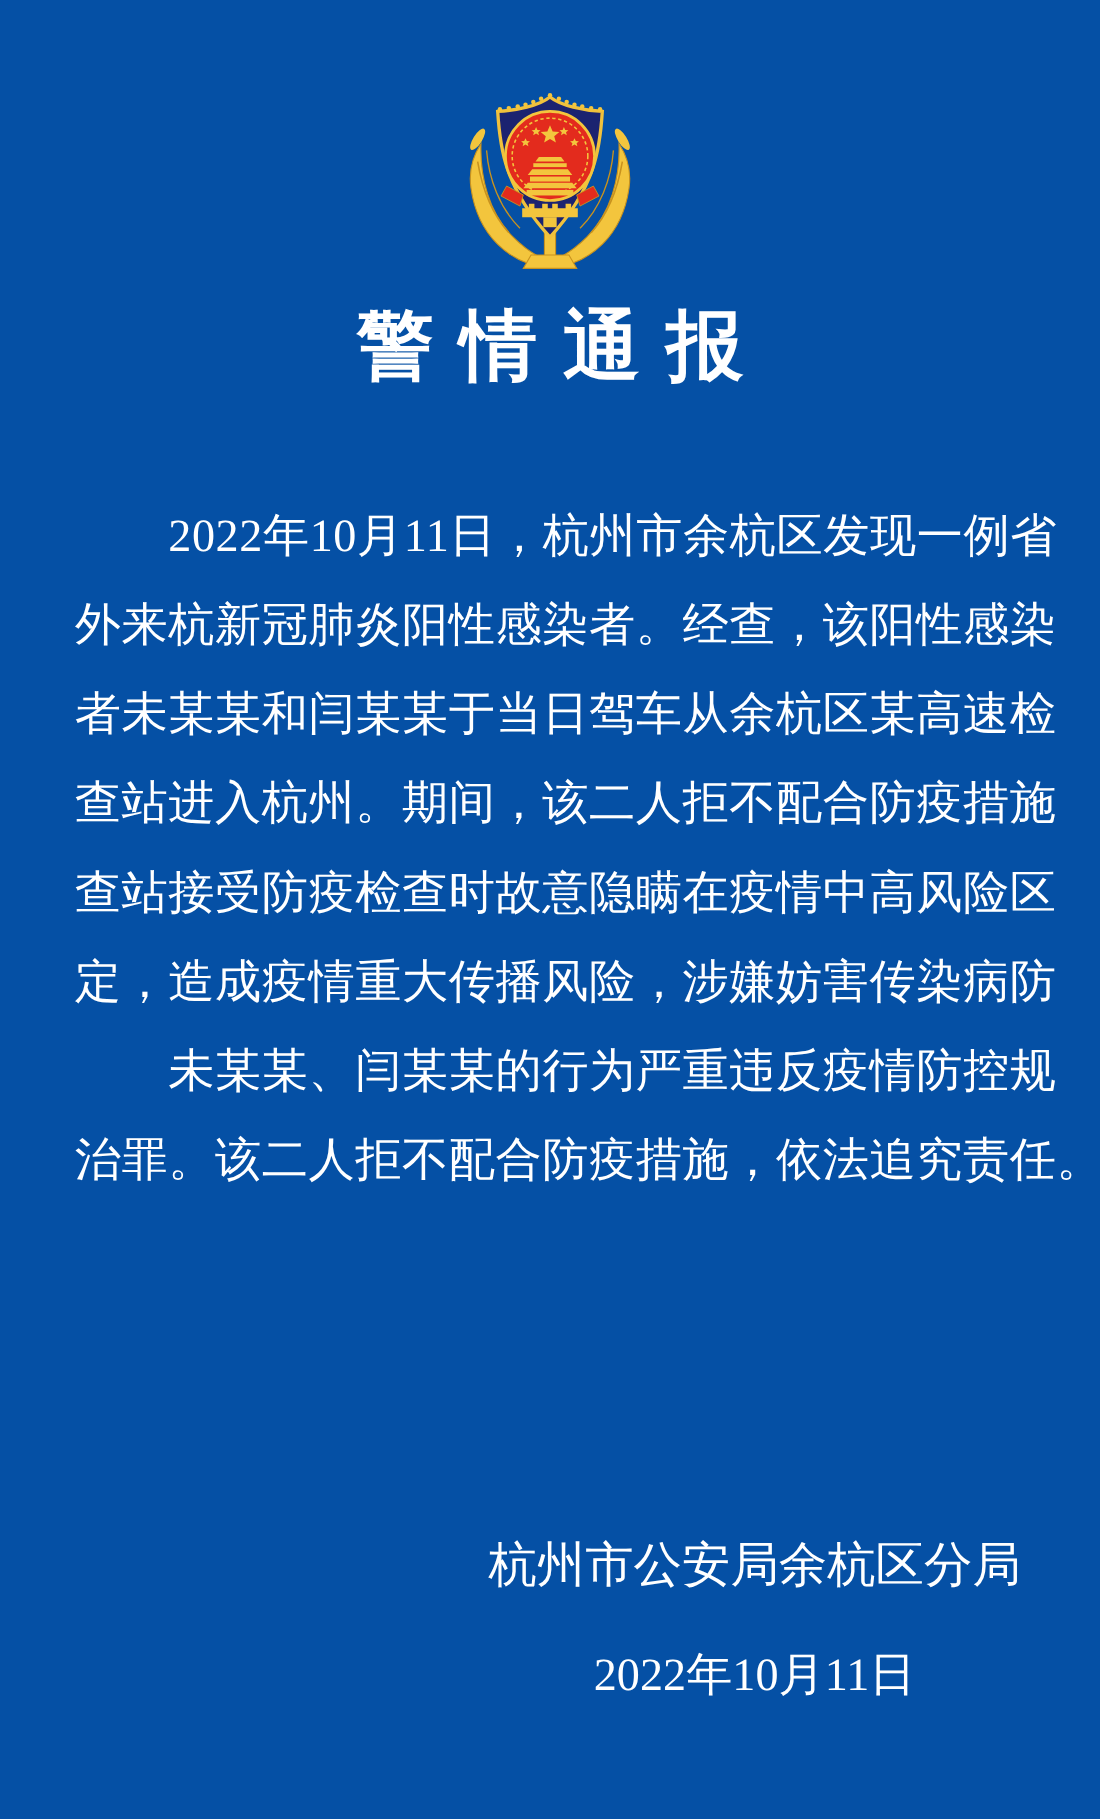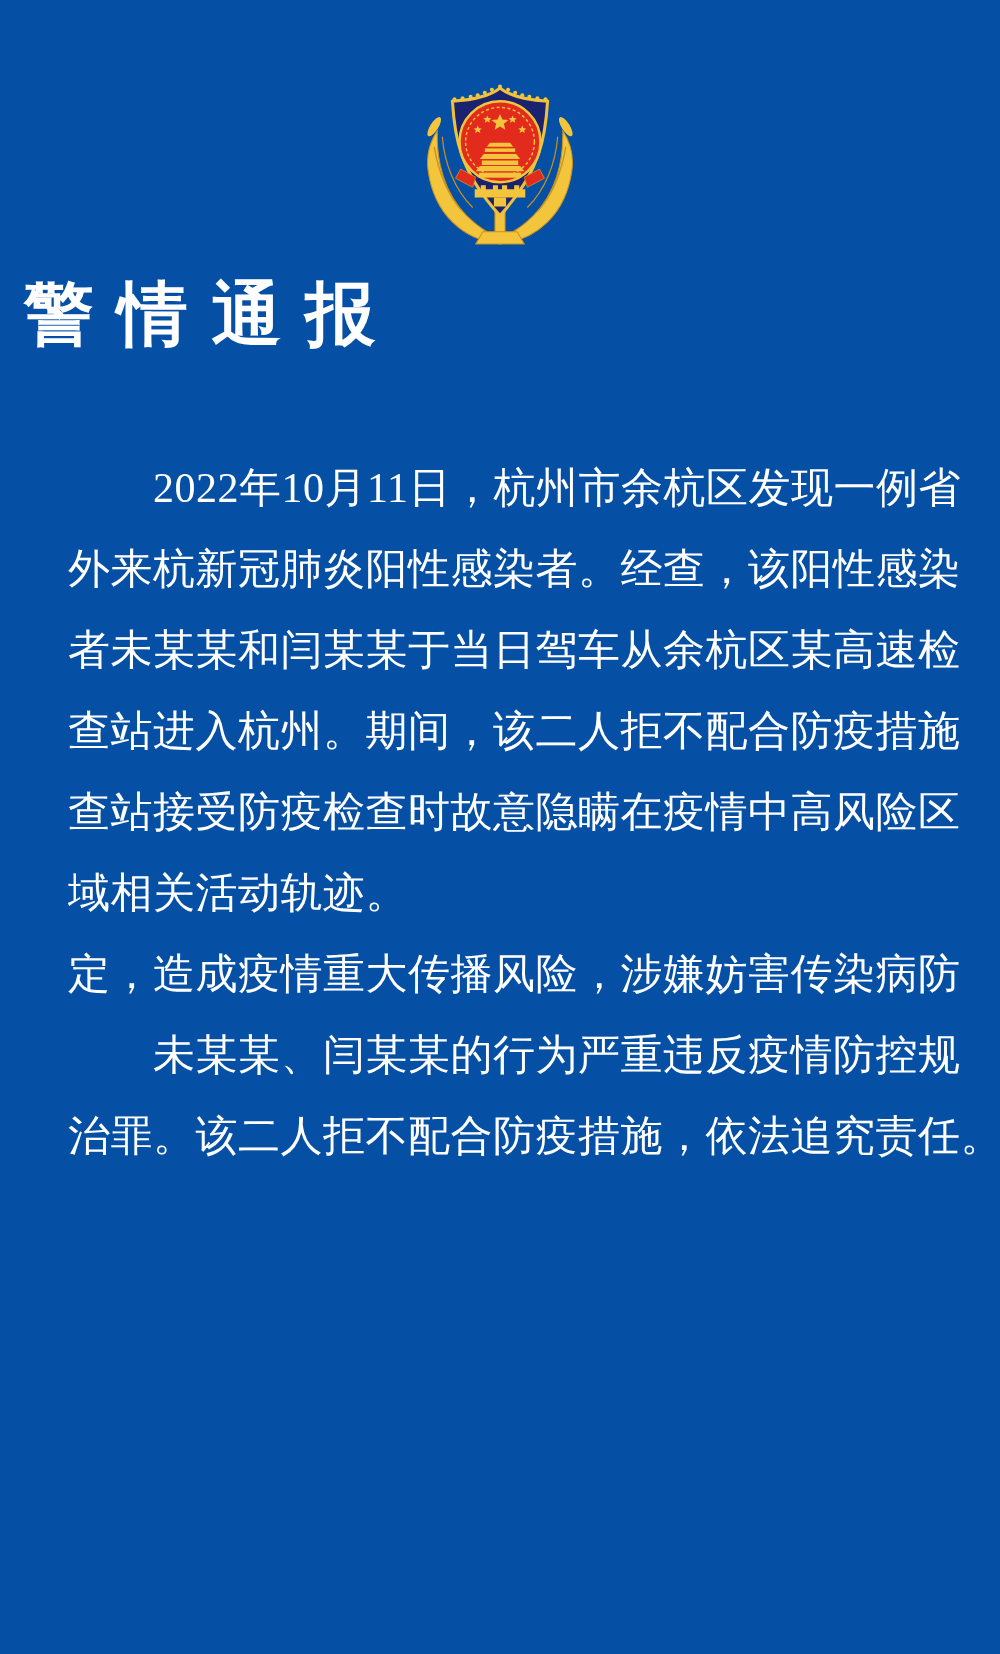--- a/index.html
+++ b/index.html
@@ -18,20 +18,21 @@
     left: 50%;
     transform: translateX(-50%);
     width: 172px;
     height: 172px;
   }
   .title {
     position: absolute;
     top: 268px;
     left: 0;
     width: 100%;
+    text-align: center;
     font-size: 70px;
     font-weight: 700;
     letter-spacing: 0.34em;
     text-indent: 0.34em;
     color: #ffffff;
     white-space: nowrap;
   }
   .body-text {
     position: absolute;
     top: 448px;
@@ -124,20 +125,23 @@
   </svg>
 
   <div class="title">警情通报</div>
 
   <div class="body-text">
       <div class="body-line">　　2022年10月11日，杭州市余杭区发现一例省</div>
       <div class="body-line">外来杭新冠肺炎阳性感染者。经查，该阳性感染</div>
       <div class="body-line">者未某某和闫某某于当日驾车从余杭区某高速检</div>
       <div class="body-line">查站进入杭州。期间，该二人拒不配合防疫措施</div>
       <div class="body-line">查站接受防疫检查时故意隐瞒在疫情中高风险区</div>
-      <div class="body-line">域相关活动轨迹。</div>
       <div class="body-line">定，造成疫情重大传播风险，涉嫌妨害传染病防</div>
       <div class="body-line">　　未某某、闫某某的行为严重违反疫情防控规</div>
       <div class="body-line">治罪。该二人拒不配合防疫措施，依法追究责任。</div>
     </div>
 
+  <div class="signature">
+    <div class="agency">杭州市公安局余杭区分局</div>
+    <div class="date">2022年10月11日</div>
+  </div>
 
 </div>
 
 </body></html>

